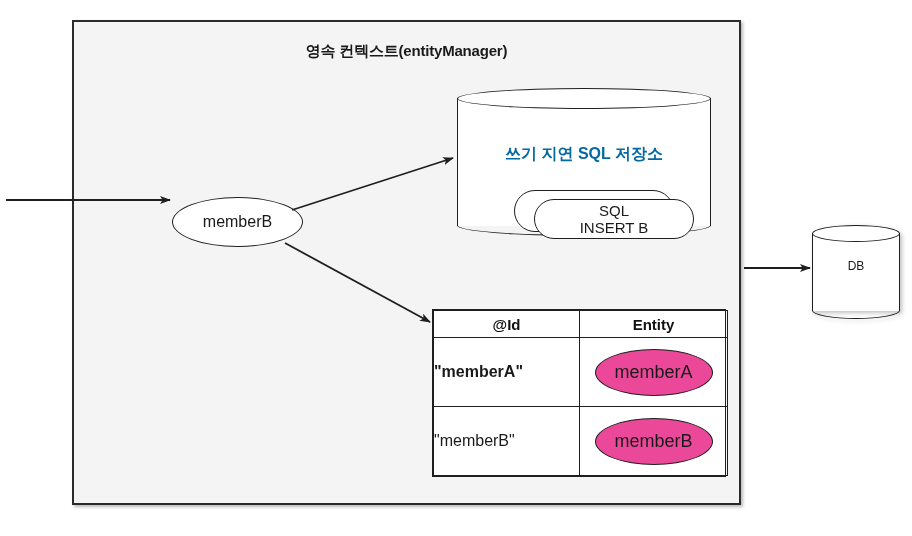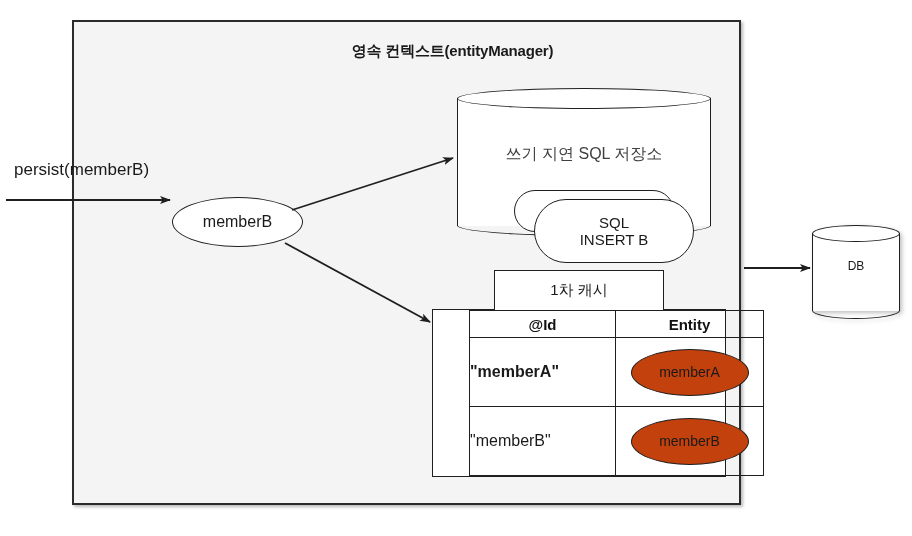--- a/index.html
+++ b/index.html
@@ -32,21 +32,20 @@
   }
   #context-title {
     left: 72px;
     top: 42px;
     width: 669px;
     text-align: center;
     font-size: 15px;
     font-weight: bold;
     color: #1a1a1a;
     letter-spacing: -0.2px;
-    margin-left: 46px;
   }
 
   
   .label {
     font-size: 17px;
     color: #1a1a1a;
     white-space: nowrap;
   }
   #persist-label { left: 14px; top: 160px; }
   #insert-sql-label { left: 246px; top: 131px; font-size: 16px; }
@@ -115,42 +114,43 @@
     background: transparent;
     box-sizing: border-box;
     clip-path: inset(50% 0 0 0);
   }
   #sql-store-title {
     position: absolute;
     left: 0; top: 56px;
     width: 100%;
     text-align: center;
     font-size: 16px;
-    color: #404040;
+    color: #0369a1;
+    font-weight: bold;
   }
 
   
   .sql-pill {
     position: absolute;
     border: 1.6px solid #1f1f1f;
     border-radius: 40px;
     background: #ffffff;
     box-sizing: border-box;
   }
   #sql-pill-back {
     left: 514px;
     top: 190px;
     width: 160px;
     height: 42px;
   }
   #sql-pill-front {
     left: 534px;
     top: 199px;
     width: 160px;
-    height: 64px;
+    height: 40px;
     display: flex;
     flex-direction: column;
     align-items: center;
     justify-content: center;
     line-height: 1.15;
     font-size: 15px;
     color: #1a1a1a;
   }
 
   
@@ -177,21 +177,20 @@
     border: 1.6px solid #1f1f1f;
     border-collapse: collapse;
     background: #ffffff;
     box-sizing: border-box;
     z-index: 2;
   }
   #cache-table table {
     border-collapse: collapse;
     width: 100%;
     table-layout: fixed;
-    margin-left: 36px;
   }
   #cache-table th,
   #cache-table td {
     border: 1.6px solid #1f1f1f;
     margin: 0;
     padding: 0;
   }
   #cache-table th {
     height: 26px;
     font-size: 15px;
@@ -215,23 +214,23 @@
     text-align: center;
   }
   .entity-oval {
     display: inline-flex;
     align-items: center;
     justify-content: center;
     width: 118px;
     height: 47px;
     border: 1.6px solid #1f1f1f;
     border-radius: 50%;
-    background: #c2410c;
-    box-sizing: border-box;
-    font-size: 14px;
+    background: #ec4899;
+    box-sizing: border-box;
+    font-size: 18px;
     color: #1a1a1a;
   }
 
   
   #db-cylinder {
     left: 812px;
     top: 225px;
     width: 88px;
     height: 94px;
     filter: drop-shadow(2px 2px 2px rgba(0,0,0,0.25));
@@ -276,36 +275,34 @@
   }
 </style>
 </head>
 <body>
 
 <div id="canvas">
 
   <div class="abs" id="context-box"></div>
   <div class="abs" id="context-title">영속 컨텍스트(entityManager)</div>
 
-  <div class="abs label" id="persist-label">persist(memberB)</div>
 
   <div class="abs" id="sql-store-cylinder">
     <div class="cyl-body"></div>
     <div class="cyl-bottom"></div>
     <div class="cyl-top"></div>
     <div id="sql-store-title">쓰기 지연 SQL 저장소</div>
   </div>
 
   <div class="abs sql-pill" id="sql-pill-back"></div>
   <div class="abs sql-pill" id="sql-pill-front">
     <span>SQL</span>
     <span>INSERT B</span>
   </div>
 
-  <div class="abs" id="cache-tab">1차 캐시</div>
 
   <div class="abs" id="cache-table">
     <table>
       <colgroup>
         <col class="col-id">
         <col class="col-entity">
       </colgroup>
       <thead>
         <tr>
           <th>@Id</th>

